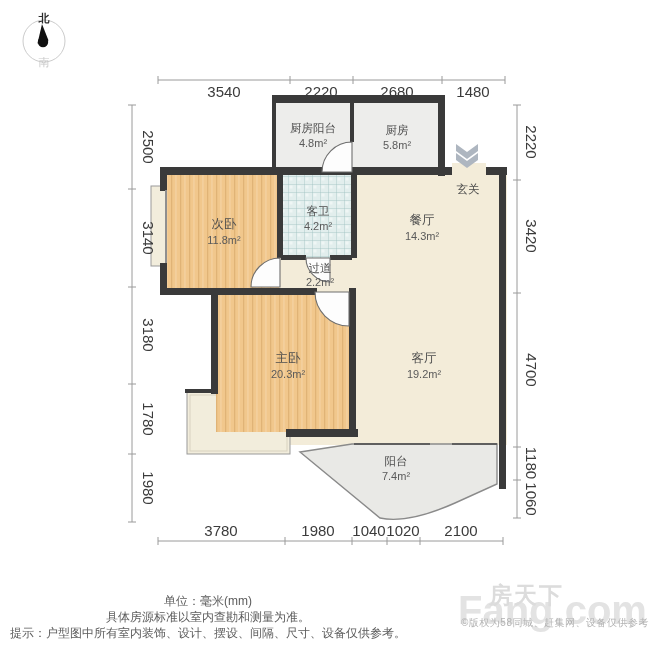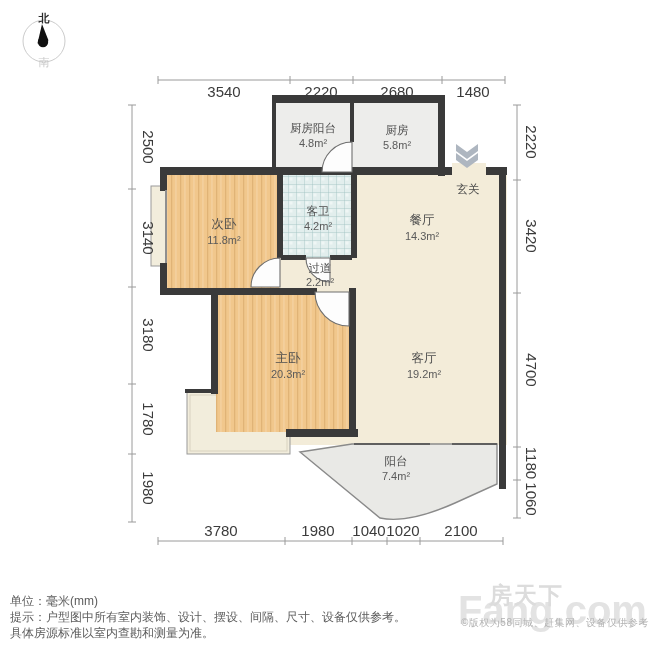--- a/index.html
+++ b/index.html
@@ -5,21 +5,21 @@
   html,body{margin:0;padding:0;background:#ffffff;width:650px;height:650px;overflow:hidden;
     font-family:"Liberation Sans","DejaVu Sans",sans-serif;}
   .stage{position:relative;width:650px;height:650px;background:#fff;}
   svg{position:absolute;left:0;top:0;}
   svg text{font-family:"Liberation Sans","DejaVu Sans",sans-serif;}
   .dim-num{font-size:15px;fill:#3b3b3b;}
   .room-name{font-size:12.5px;fill:#4e4e4e;}
   .room-name-sm{font-size:11.5px;fill:#4e4e4e;}
   .room-area{font-size:11px;fill:#5a5a5a;}
   .notes{position:absolute;left:10px;top:593px;font-size:12px;line-height:16px;color:#5c5c5c;}
-  .notes div{white-space:nowrap;}
+  .notes div{white-space:nowrap;text-align:center;}
   .wm{position:absolute;color:#e0e0e0;}
   .wm-cn{left:489px;top:580px;font-size:23px;font-weight:bold;letter-spacing:2px;color:#dcdcdc;}
   .wm-en{left:458px;top:588px;font-size:40px;font-weight:bold;color:#e3e3e3;}
   .wm-copy{left:461px;top:616px;font-size:10px;color:#b3b3b3;letter-spacing:0.5px;}
 </style>
 </head>
 <body>
 
 <div class="stage">
 
@@ -182,21 +182,21 @@
     <circle cx="44" cy="41" r="21" fill="#ffffff" stroke="#cccccc" stroke-width="1"></circle>
     <polygon points="42,24 48.5,40.5 37.5,43.5" fill="#111111"></polygon>
     <circle cx="43" cy="42" r="5.2" fill="#111111"></circle>
     <text x="44" y="22" text-anchor="middle" font-size="11" font-weight="bold" fill="#2b2b2b">北</text>
     <text x="44" y="66" text-anchor="middle" font-size="11" fill="#c8c8c8">南</text>
   </g>
 </svg>
 
   <div class="notes">
     <div>单位：毫米(mm)</div>
+    <div>具体房源标准以室内查勘和测量为准。</div>
     <div>提示：户型图中所有室内装饰、设计、摆设、间隔、尺寸、设备仅供参考。</div>
-    <div>具体房源标准以室内查勘和测量为准。</div>
   </div>
 
   <div class="wm wm-en">Fang.com</div>
   <div class="wm wm-cn">房天下</div>
   <div class="wm wm-copy">©版权为58同城、赶集网、设备仅供参考</div>
 
 </div>
 
 </body></html>

